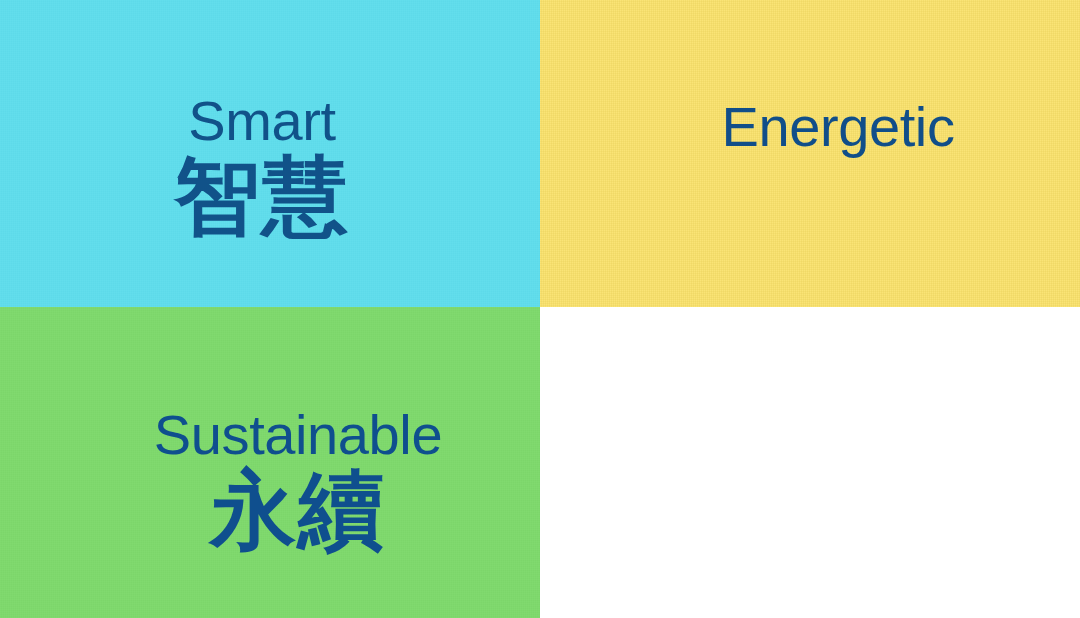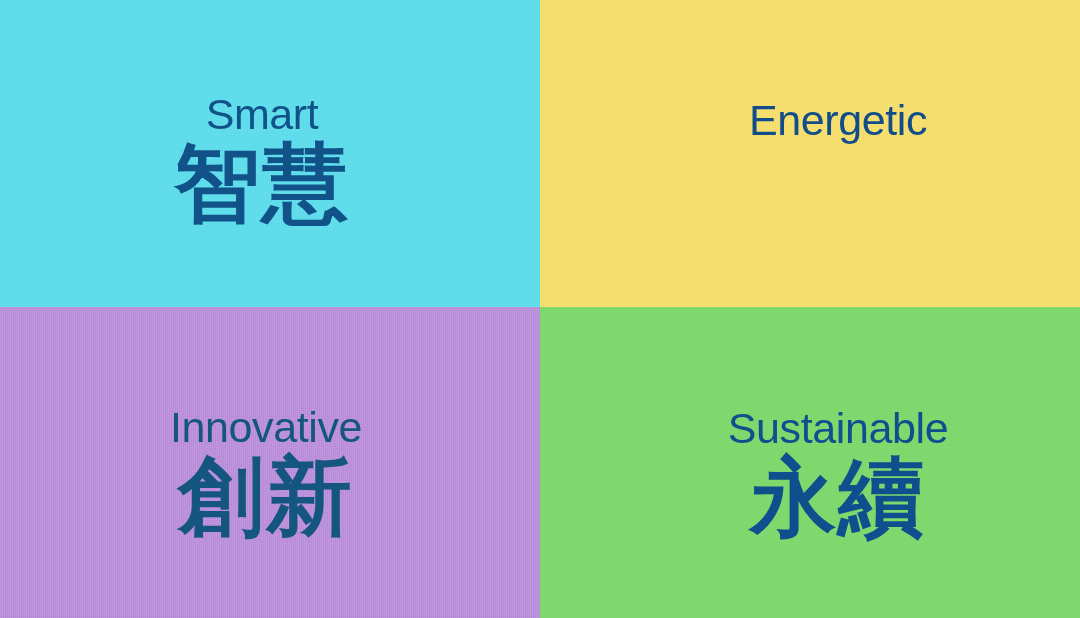--- a/index.html
+++ b/index.html
@@ -67,21 +67,21 @@
     z-index: 2;
     display: flex;
     flex-direction: column;
     align-items: center;
     width: 100%;
   }
 
   .label-en {
     font-family: "Liberation Sans", "DejaVu Sans", sans-serif;
     font-weight: 400;
-    font-size: 43px;
+    font-size: 56px;
     letter-spacing: -0.4px;
     line-height: 1.0;
     white-space: nowrap;
   }
 
   .label-zh {
     font-family: "DejaVu Sans", "Liberation Sans", sans-serif;
     font-weight: 700;
     font-size: 86px;
     line-height: 1.0;
@@ -113,26 +113,20 @@
         <div class="label-zh">智慧</div>
       </div>
     </div>
 
     <div class="quadrant q-energetic" style="background-color: rgb(249, 225, 106); color: rgb(17, 78, 137);">
       <div class="labels">
         <div class="label-en">Energetic</div>
       </div>
     </div>
 
-    <div class="quadrant q-innovative" style="background-color: rgb(188, 143, 221); color: rgb(20, 86, 127);">
-      <div class="labels">
-        <div class="label-en">Innovative</div>
-        <div class="label-zh">創新</div>
-      </div>
-    </div>
 
     <div class="quadrant q-sustainable flat" style="background-color: rgb(126, 217, 108); color: rgb(15, 79, 142);">
       <div class="labels">
         <div class="label-en">Sustainable</div>
         <div class="label-zh">永續</div>
       </div>
     </div>
 
   </div>
 </div>

